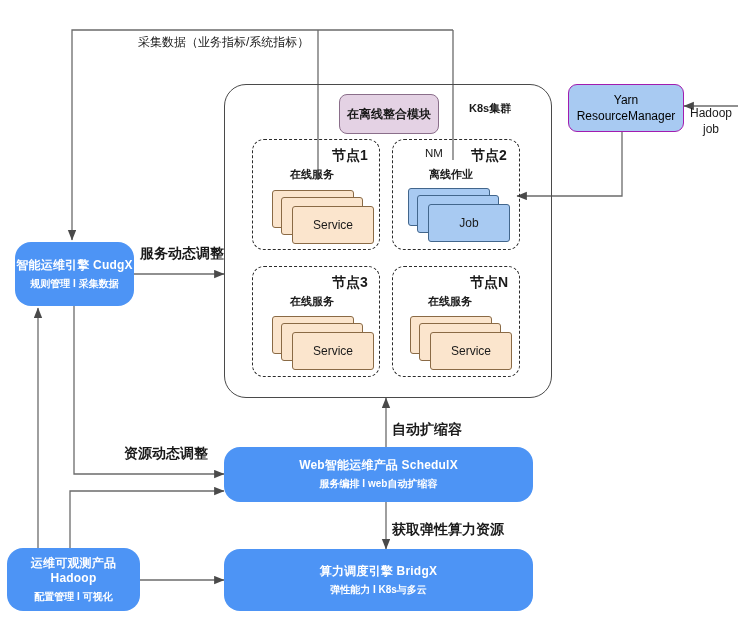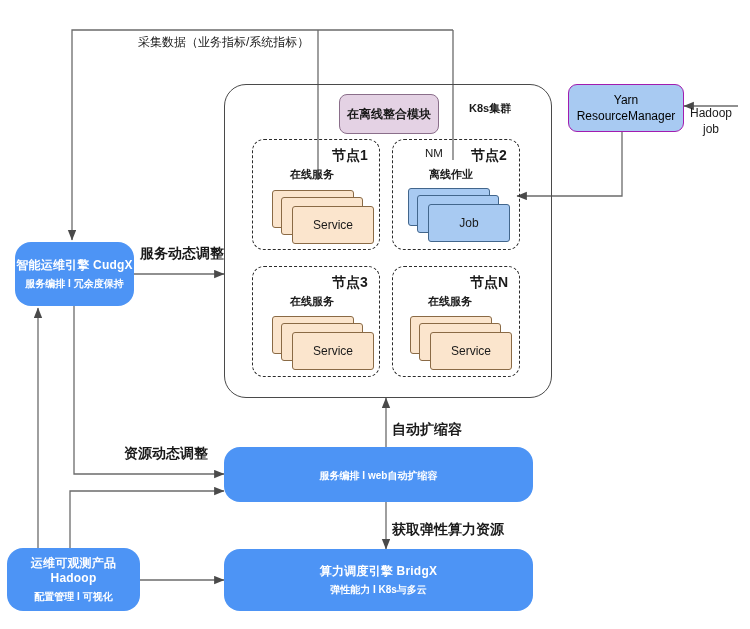--- a/index.html
+++ b/index.html
@@ -256,24 +256,25 @@
     <span>Yarn</span>
     <span>ResourceManager</span>
   </div>
   <div class="node" style="left:676px; top:75px; width:70px; height:32px; color:#1a1a1a; font-size:12px; line-height:1.35;margin-top:30px;">
     <span>Hadoop</span>
     <span>job</span>
   </div>
 
   <div class="node prod" style="left:15px; top:242px; width:119px; height:64px;">
     <span class="t1">智能运维引擎 CudgX</span>
-    <span class="t2">服务编排 I 冗余度保持</span>
+    <span class="t2">规则管理 I 采集数据</span>
   </div>
 
   <div class="node prod" style="left:224px; top:447px; width:309px; height:55px;">
+    <span class="t1">Web智能运维产品 SchedulX</span>
     <span class="t2">服务编排 I web自动扩缩容</span>
   </div>
 
   <div class="node prod" style="left:224px; top:549px; width:309px; height:62px;">
     <span class="t1">算力调度引擎 BridgX</span>
     <span class="t2">弹性能力 I K8s与多云</span>
   </div>
 
   <div class="node prod" style="left:7px; top:548px; width:133px; height:63px;">
     <span class="t1">运维可观测产品 Hadoop</span>

